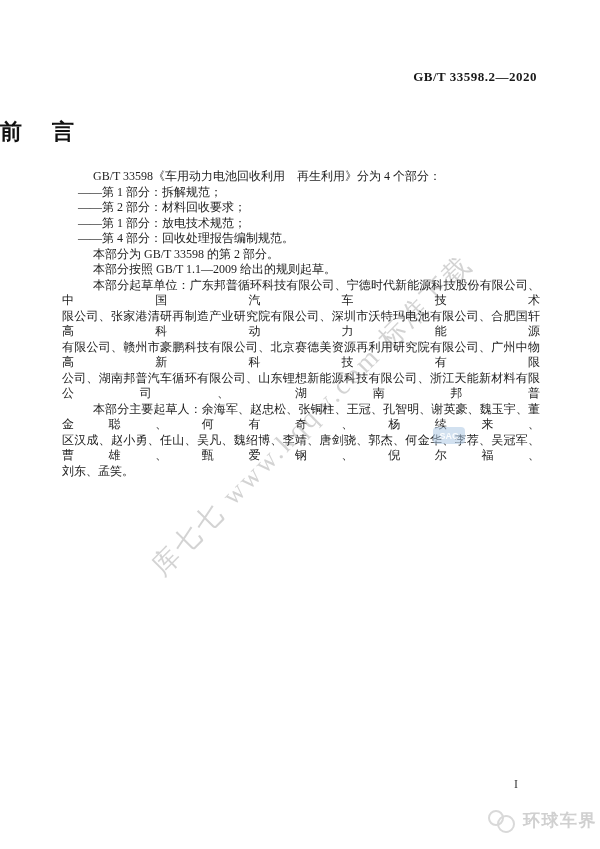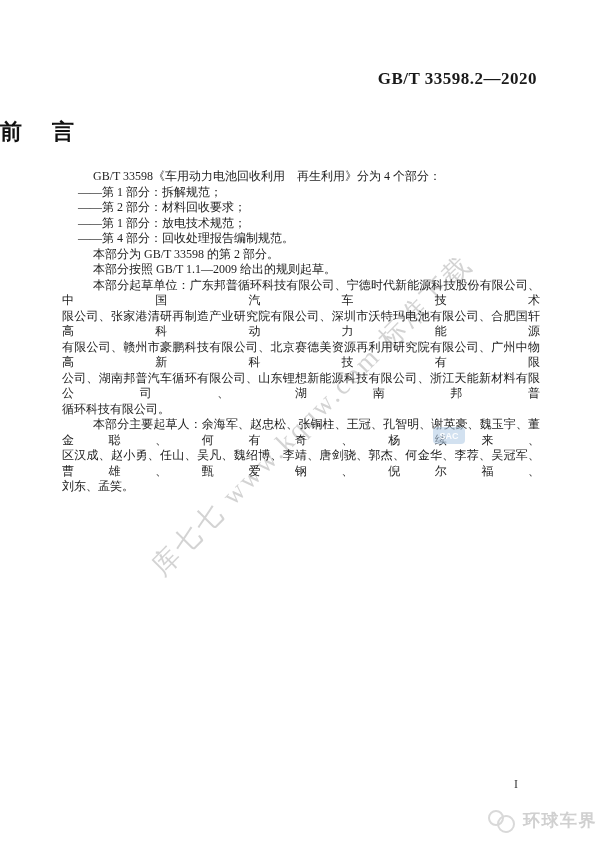--- a/index.html
+++ b/index.html
@@ -8,21 +8,21 @@
     background:#ffffff;
     position:relative;
     overflow:hidden;
     font-family:"Liberation Serif","DejaVu Serif",serif;
     color:#1f1f1f;
   }
   .page { position:absolute; inset:0; }
 
   .header-code {
     position:absolute; top:69px; right:63px;
-    font-size:17px; font-weight:bold; letter-spacing:0.5px;
+    font-size:13px; font-weight:bold; letter-spacing:0.5px;
     color:#1a1a1a;
   }
 
   .title-row {
     position:absolute; top:117px; left:0; width:100%;
     text-align:left;
   }
   .title-text {
     display:inline-block;
     font-family:"Liberation Sans","DejaVu Sans",sans-serif;
@@ -102,21 +102,20 @@
     <div class="line dash">——第 1 部分：拆解规范；</div>
     <div class="line dash">——第 2 部分：材料回收要求；</div>
     <div class="line dash">——第 1 部分：放电技术规范；</div>
     <div class="line dash">——第 4 部分：回收处理报告编制规范。</div>
     <div class="line indent">本部分为 GB/T 33598 的第 2 部分。</div>
     <div class="line indent">本部分按照 GB/T 1.1—2009 给出的规则起草。</div>
     <div class="line indent fill">本部分起草单位：广东邦普循环科技有限公司、宁德时代新能源科技股份有限公司、中国汽车技术</div>
     <div class="line fill">限公司、张家港清研再制造产业研究院有限公司、深圳市沃特玛电池有限公司、合肥国轩高科动力能源</div>
     <div class="line fill">有限公司、赣州市豪鹏科技有限公司、北京赛德美资源再利用研究院有限公司、广州中物高新科技有限</div>
     <div class="line fill">公司、湖南邦普汽车循环有限公司、山东锂想新能源科技有限公司、浙江天能新材料有限公司、湖南邦普</div>
-    <div class="line">循环科技有限公司。</div>
     <div class="line indent fill">本部分主要起草人：余海军、赵忠松、张铜柱、王冠、孔智明、谢英豪、魏玉宇、董金聪、何有奇、杨续来、</div>
     <div class="line fill">区汉成、赵小勇、任山、吴凡、魏绍博、李靖、唐剑骁、郭杰、何金华、李荐、吴冠军、曹雄、甄爱钢、倪尔福、</div>
     <div class="line">刘东、孟笑。</div>
   </div>
 
   <div class="sac-badge">SAC</div>
 
   <div class="page-number">I</div>
 
   <div class="footer-logo">

